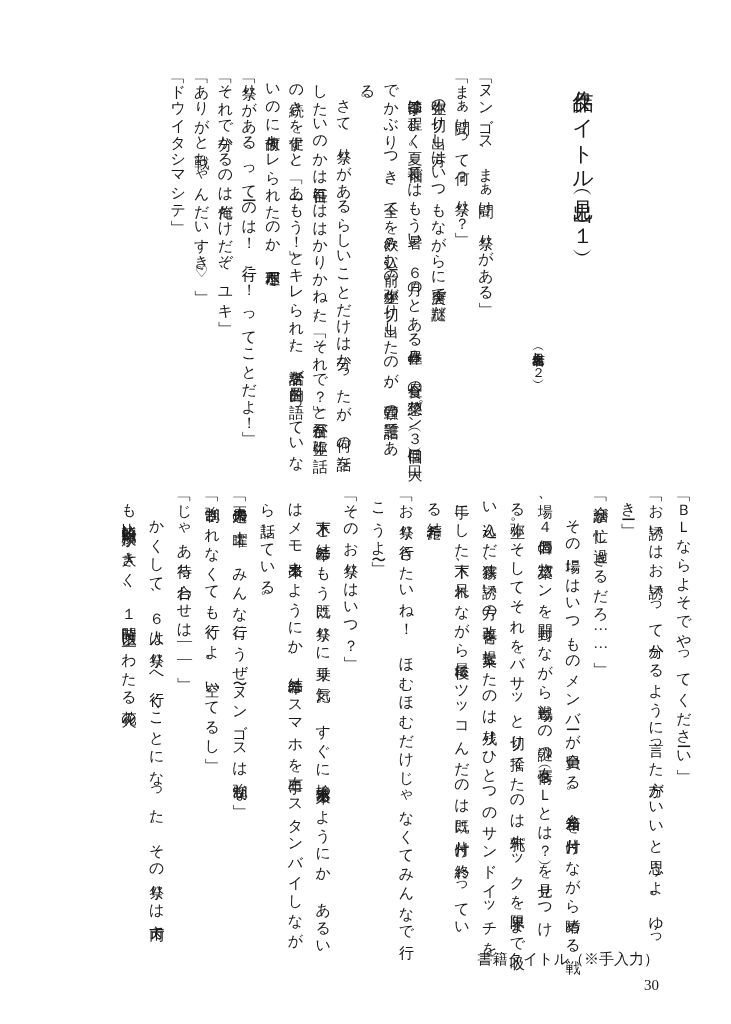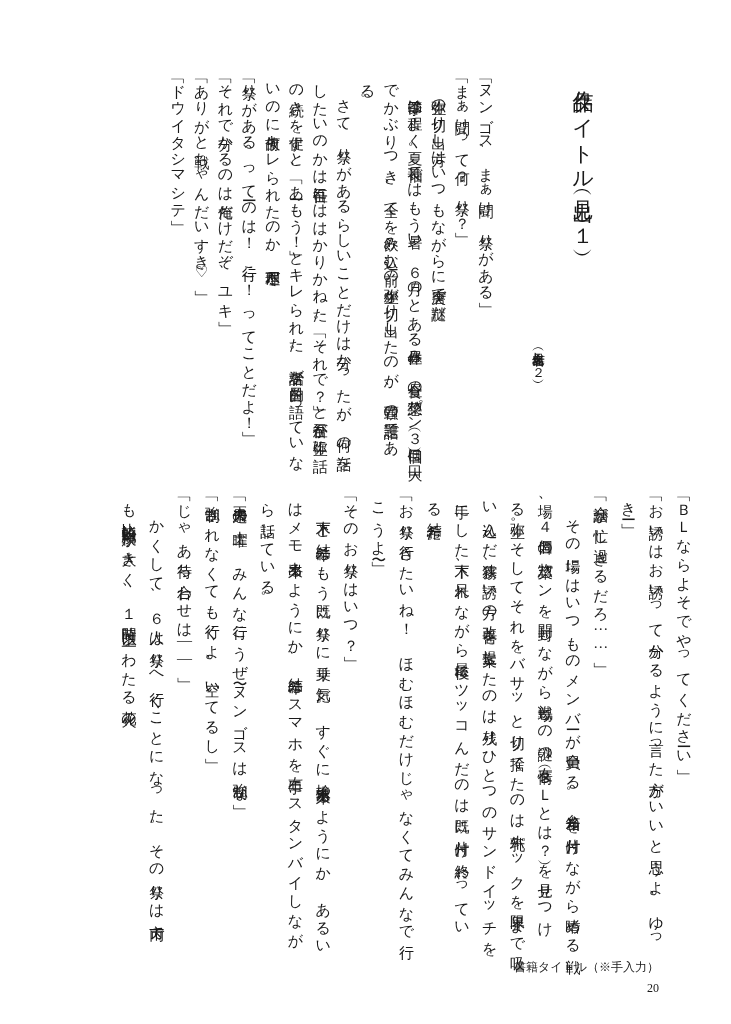--- a/index.html
+++ b/index.html
@@ -58,21 +58,21 @@
     height: 458px;
     font-size: 15px;
     line-height: 1.85;
     letter-spacing: 2px;
   }
   .footer {
     position: absolute;
     right: 72px;
     bottom: 26px;
     text-align: right;
-    font-size: 12px;
+    font-size: 15px;
     line-height: 1.7;
   }
 </style>
 </head>
 <body style="background: rgb(255, 255, 255); color: rgb(26, 26, 26);">
 
 <div class="page">
 
   <h1 class="v title">作品タイトル（見出し１）</h1>
 
@@ -99,16 +99,16 @@
       <p>「そのお祭りはいつ？」</p>
       <p>　木下と結希はもう既に祭りに乗り気だ。すぐに検索出来るようにか、あるいはメモ出来るようにか、結希はスマホを右手にスタンバイしながら話している。</p>
       <p>「再来週の土曜！　みんな行こうぜ〜ヌンゴスは強制な」</p>
       <p>「強制されなくても行くよ、空いてるし」</p>
       <p>「じゃあ待ち合わせは――」</p>
       <p>　かくして、６人は祭りへ行くことになった。その祭りは市内でも比較的規模が大きく、１時間以上にわたる花火の</p>
     </div>
 
   <div class="footer">
     <div class="book-title">書籍タイトル（※手入力）</div>
-    <div class="page-number">20</div>
+    <div class="page-number">30</div>
   </div>
 
 </div>
 
 </body></html>

